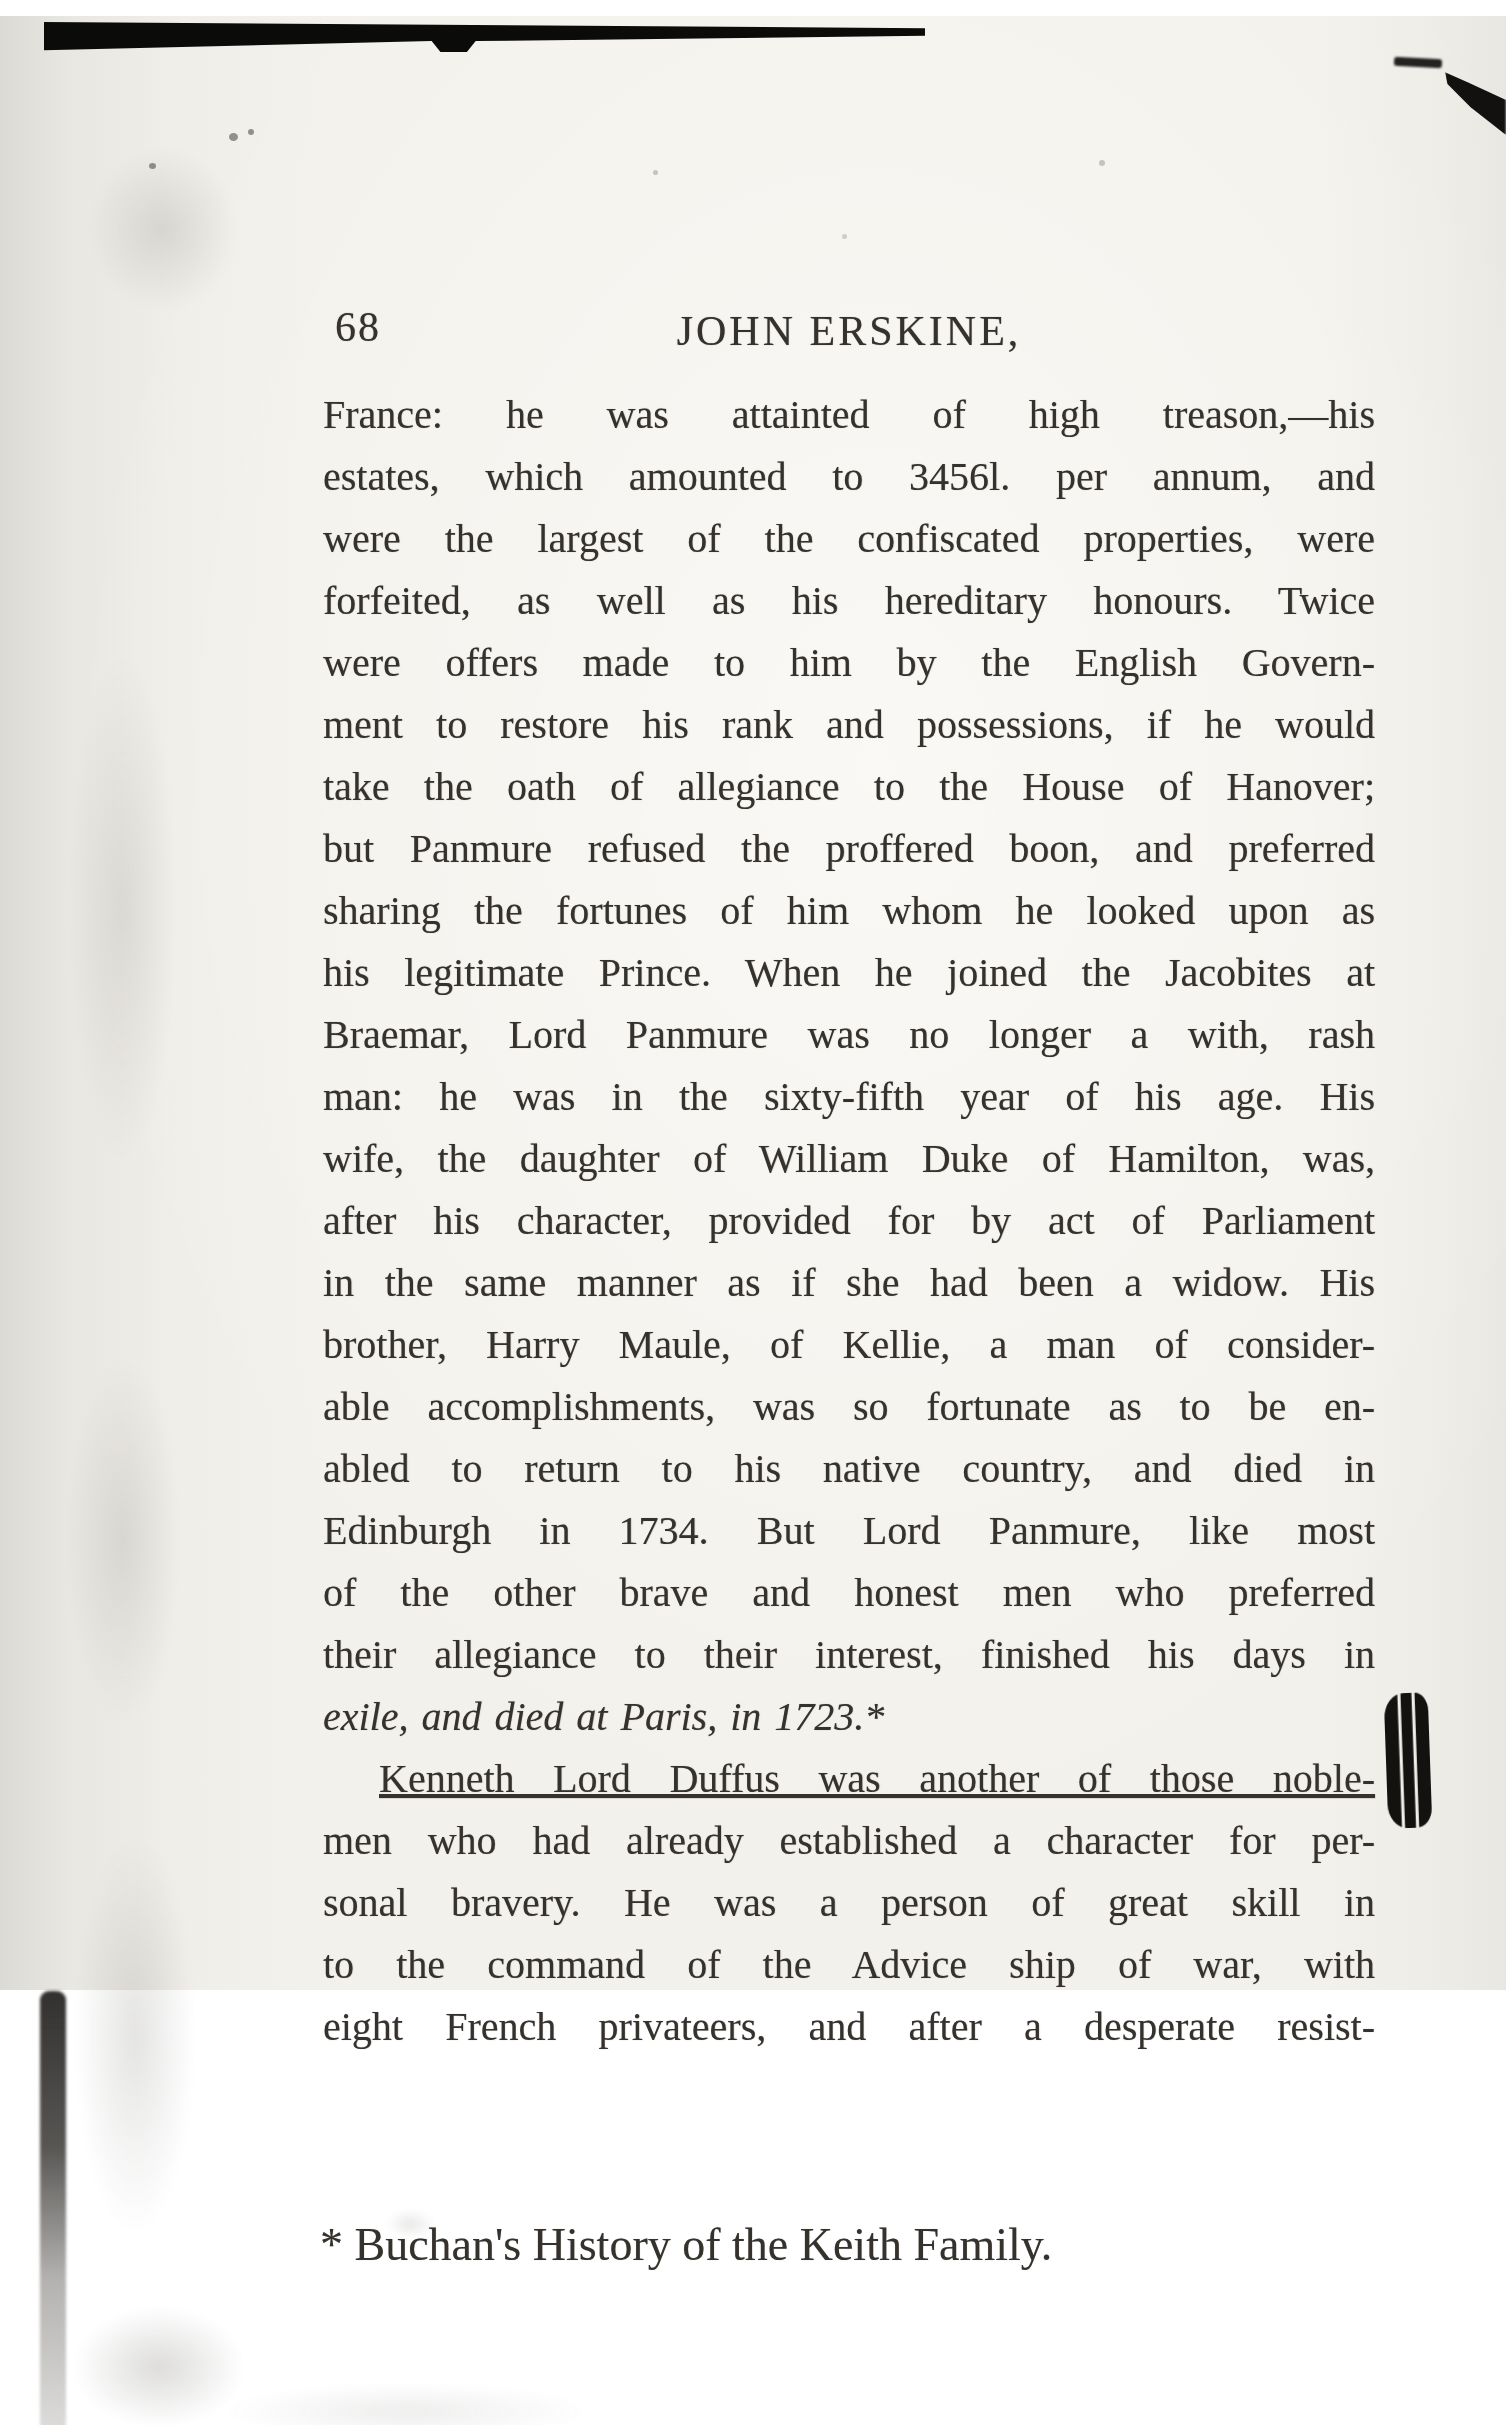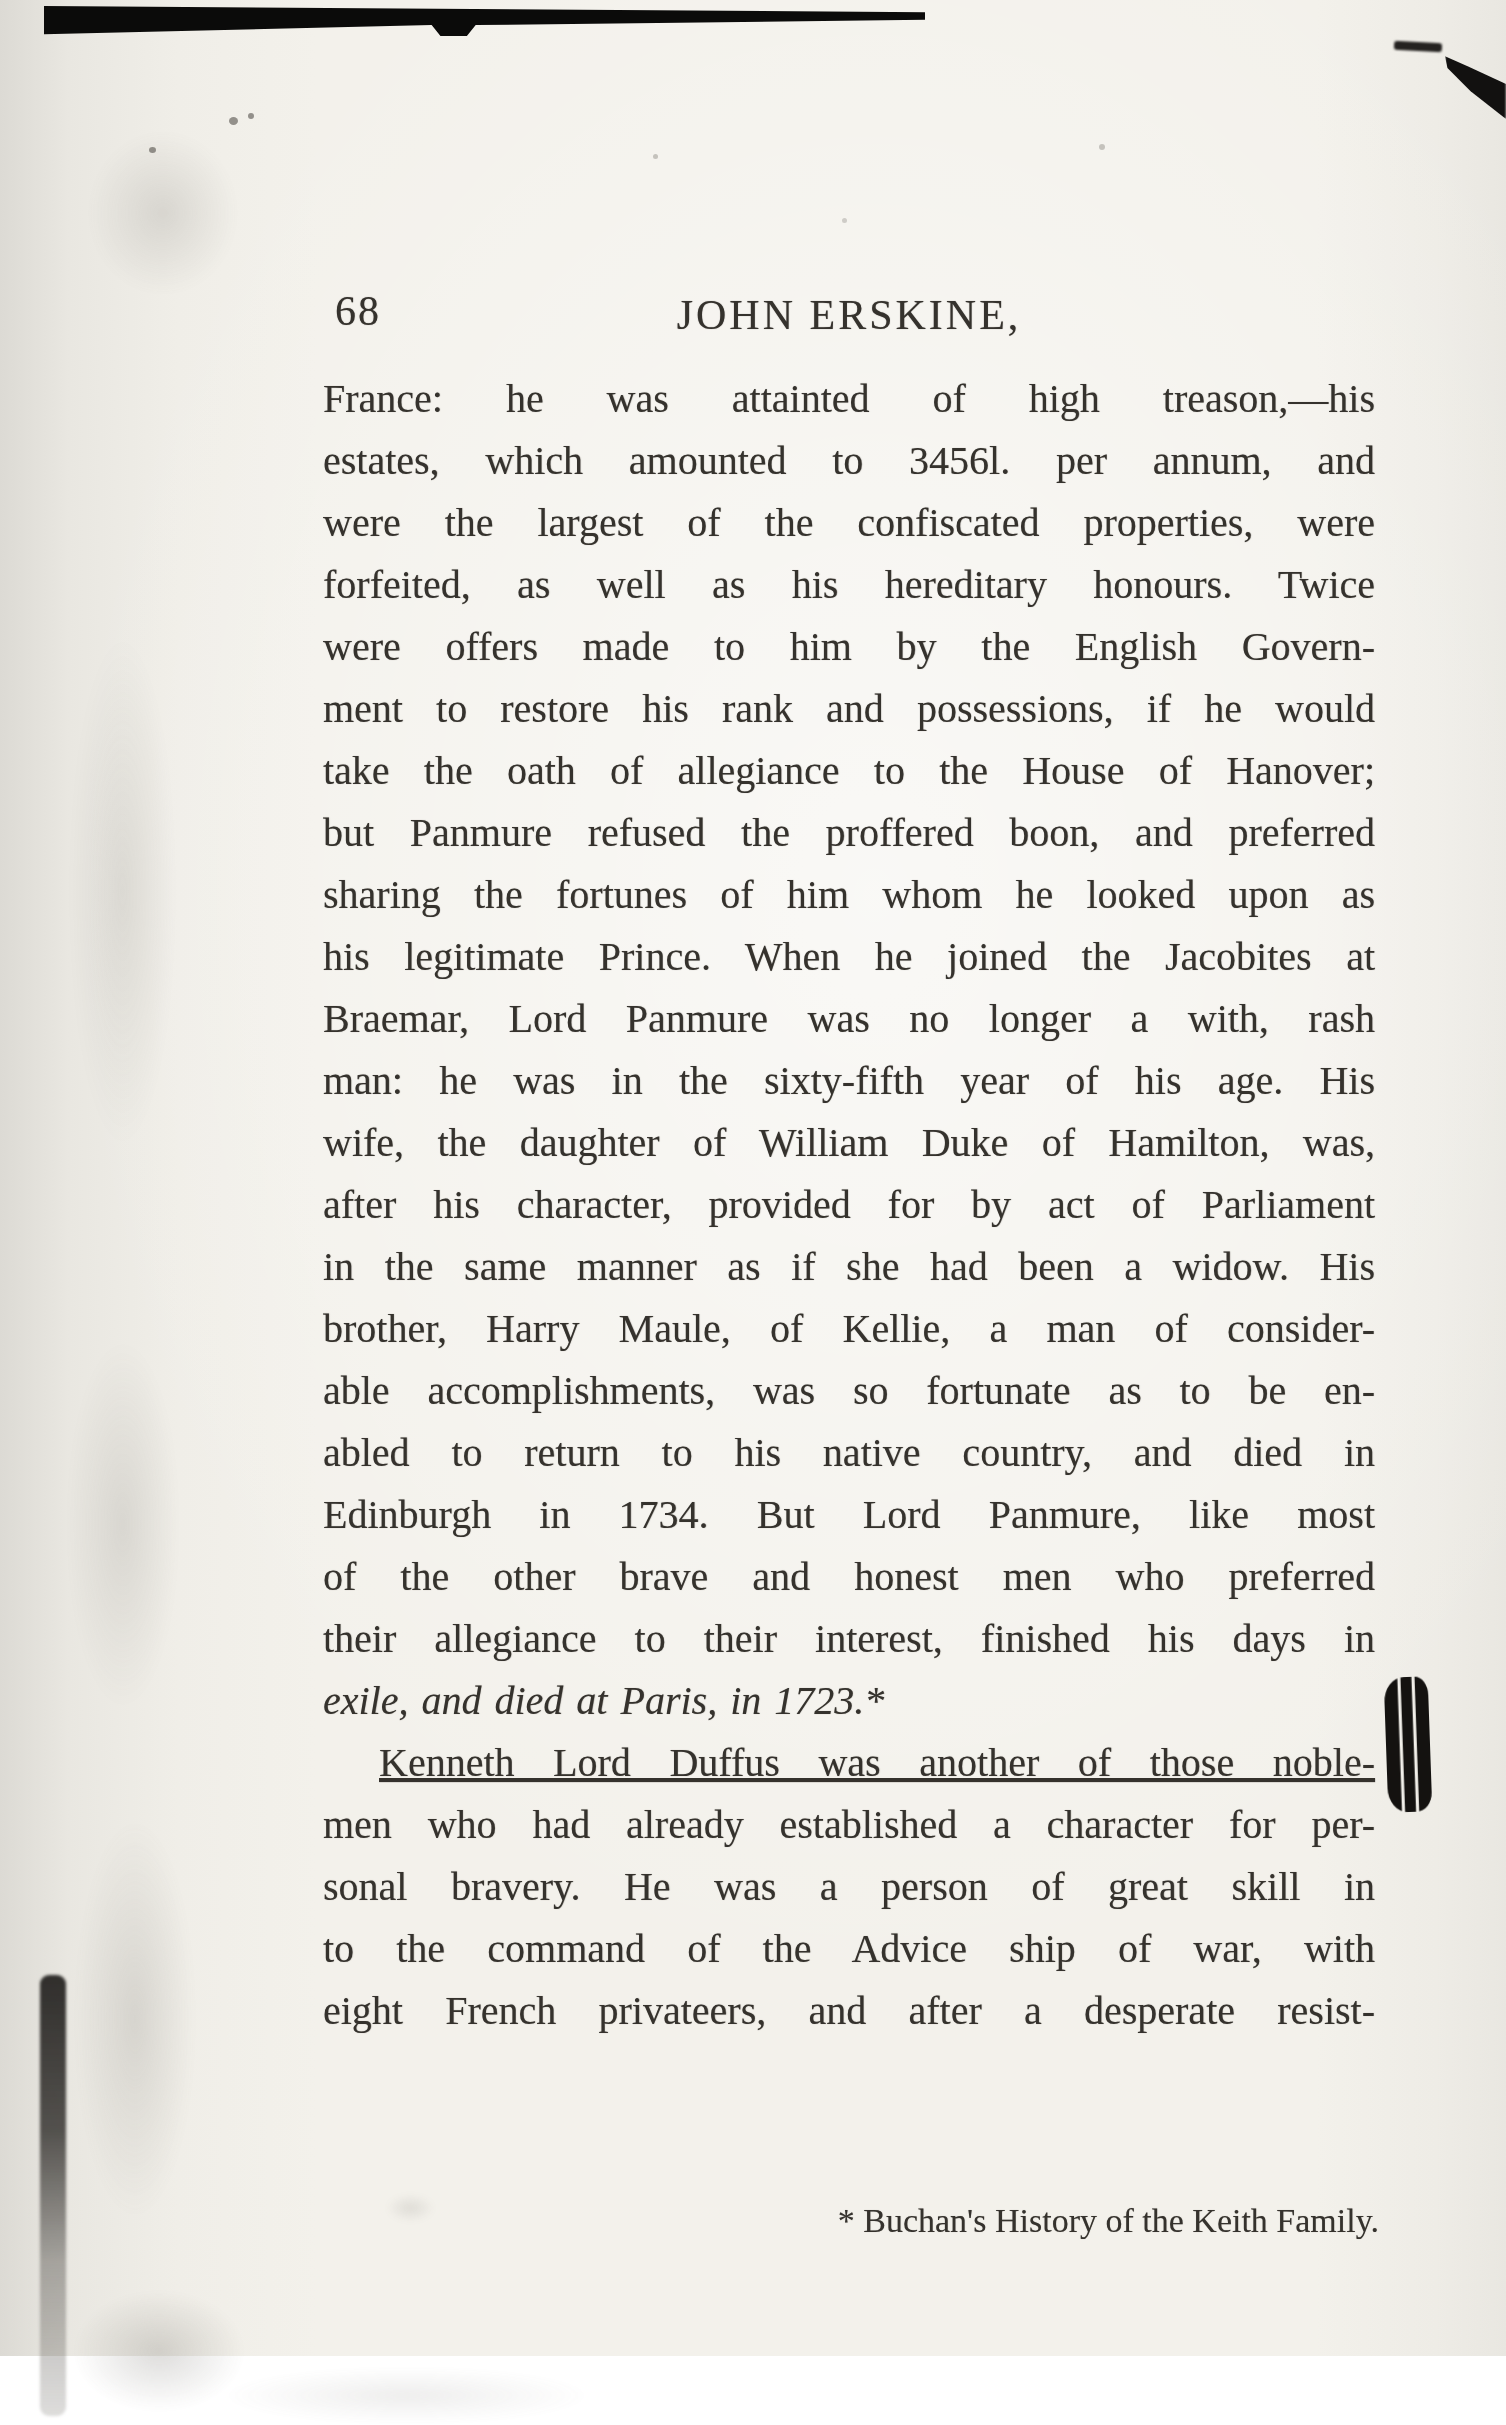--- a/index.html
+++ b/index.html
@@ -2,28 +2,29 @@
 <html><head>
 <meta charset="utf-8">
 <style>
   * { margin: 0; padding: 0; box-sizing: border-box; }
 
   html, body { width: 1507px; height: 2426px; overflow: hidden; }
 
   .page {
     position: relative;
     width: 1507px;
-    height: 2356px;
+    height: 1974px;
     background:
       radial-gradient(1089px 1485px at 58% 38%, rgba(255,255,255,0.55), rgba(255,255,255,0) 75%),
       linear-gradient(90deg, #dcdad4 0px, #e9e7e1 69px, #f0eee8 178px, #f3f1eb 317px,
                       #f3f1eb 1317px, #eeece6 1436px, #e9e7e1 1507px),
       #f1efe9;
     font-family: "Liberation Serif", serif;
     color: #35322d;
+    margin-top: 16px;
   }
 
   
   .page-number {
     position: absolute; left: 335px; top: 287px;
     font-size: 42px; letter-spacing: 2px;
     text-shadow: 0 0 1px rgba(55,50,45,0.5);
   }
 
   .running-header {
@@ -37,23 +38,23 @@
     position: absolute; left: 323px; top: 368px; width: 1052px;
     font-size: 40px; line-height: 62px;
     word-spacing: 3px;
     text-shadow: 0.3px 0.3px 0.9px rgba(55,50,45,0.45);
   }
   .line { text-align: justify; text-align-last: justify; }
   .line.last { text-align-last: left; font-style: italic; }
   .line.indent { text-indent: 56px; text-decoration: underline; }
 
   .footnote {
-    position: absolute; left: 327px; top: 2202px; width: 1052px;
-    text-align: right;
-    font-size: 34px;
+    position: absolute; left: 320px; top: 2202px; width: 1052px;
+    text-align: left;
+    font-size: 46px;
     text-shadow: 0 0 0.8px rgba(55,50,45,0.4);
   }
 
   
   .artifact { position: absolute; }
 
   .top-bar {
     left: 44px; top: 2px; width: 881px; height: 34px;
     background: #0b0b0a;
     clip-path: polygon(0 12%, 100% 30%, 100% 52%, 49% 68%, 48% 100%, 45% 100%, 44% 68%, 0 95%);

